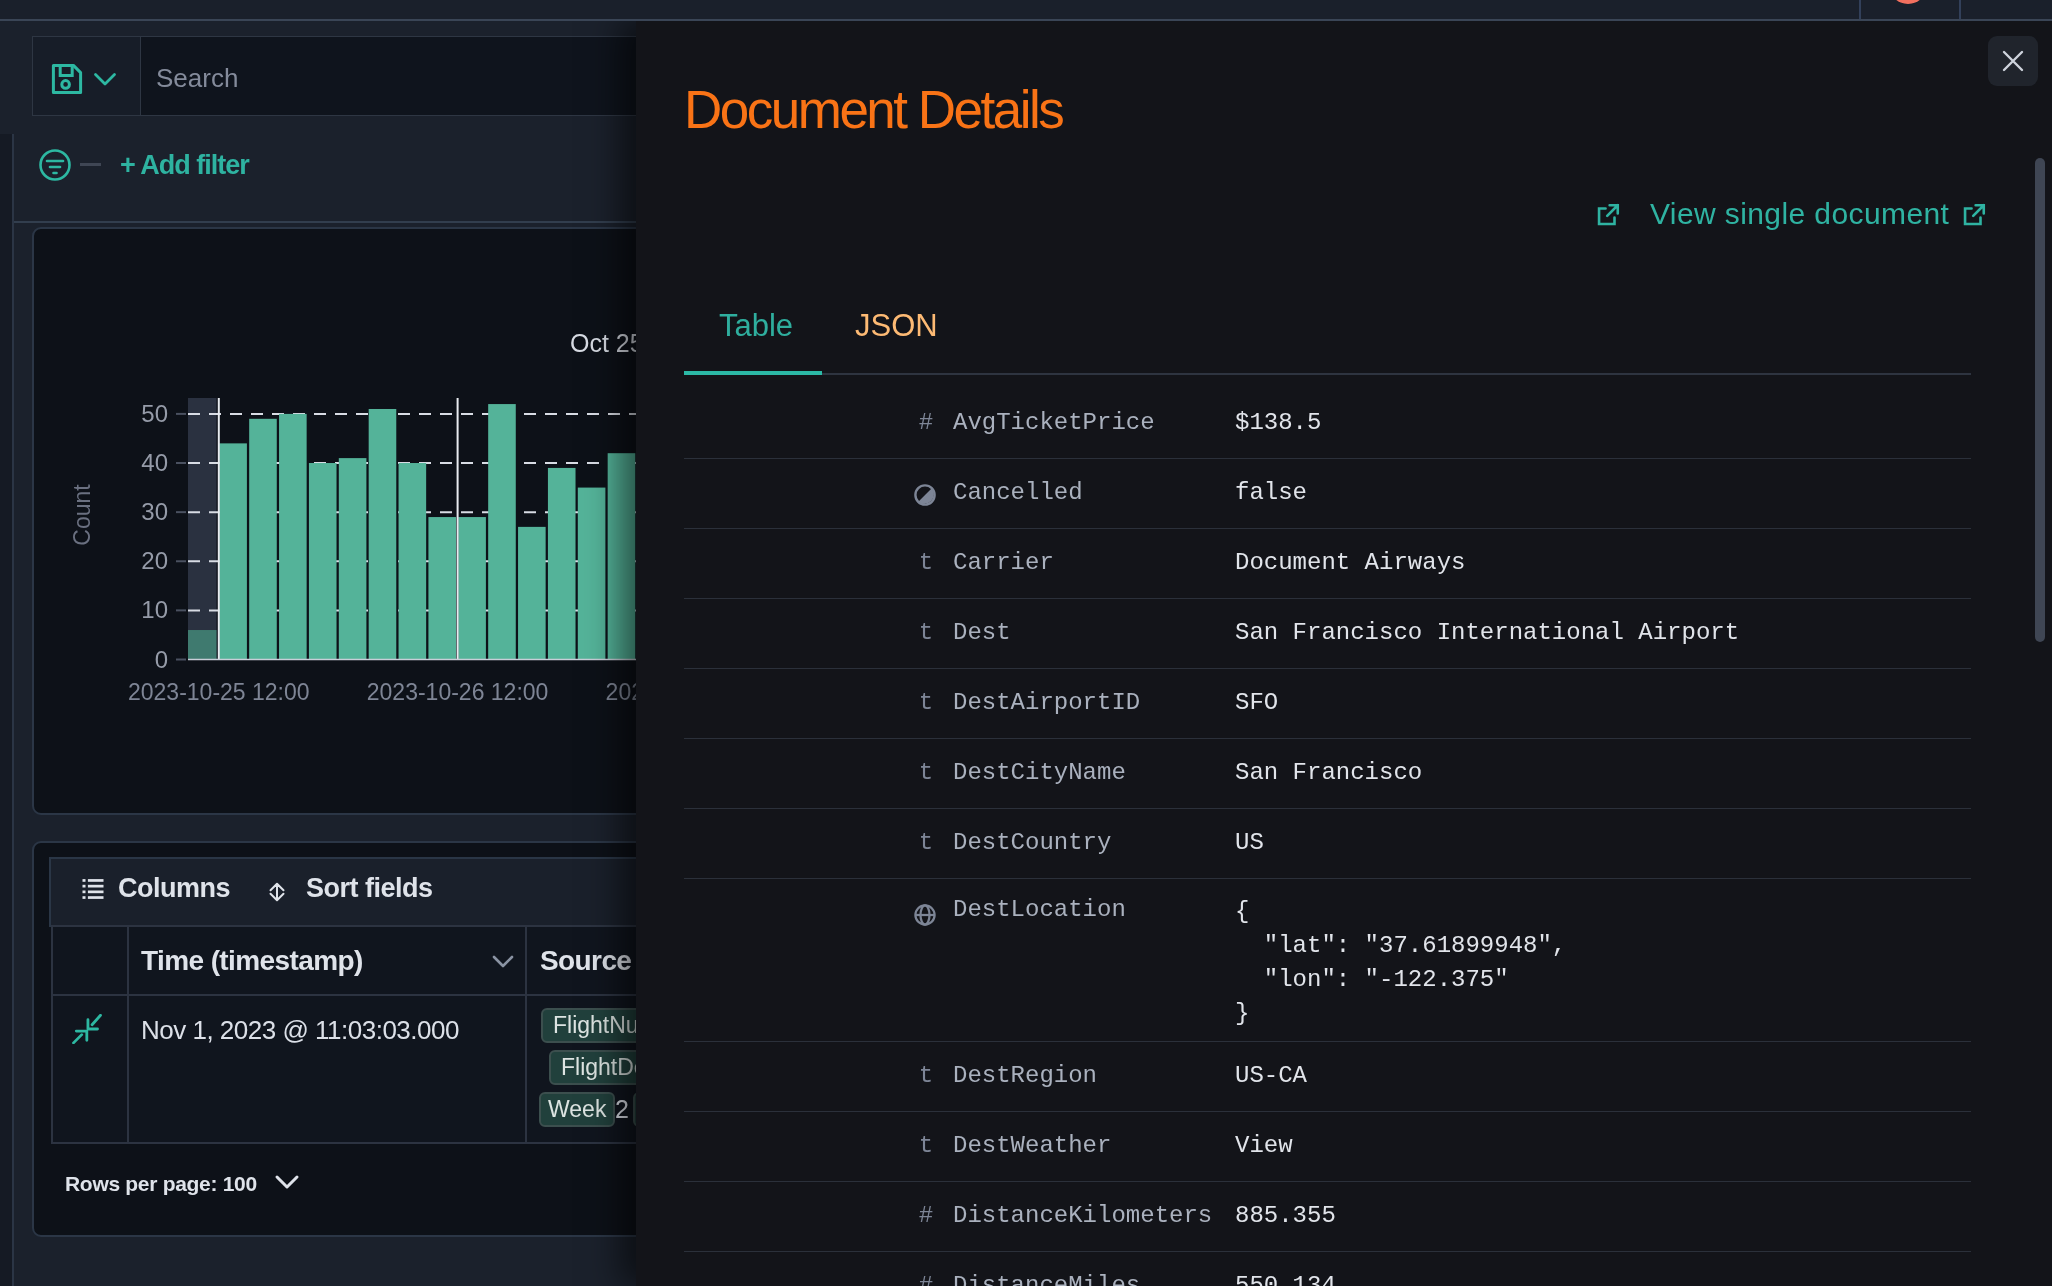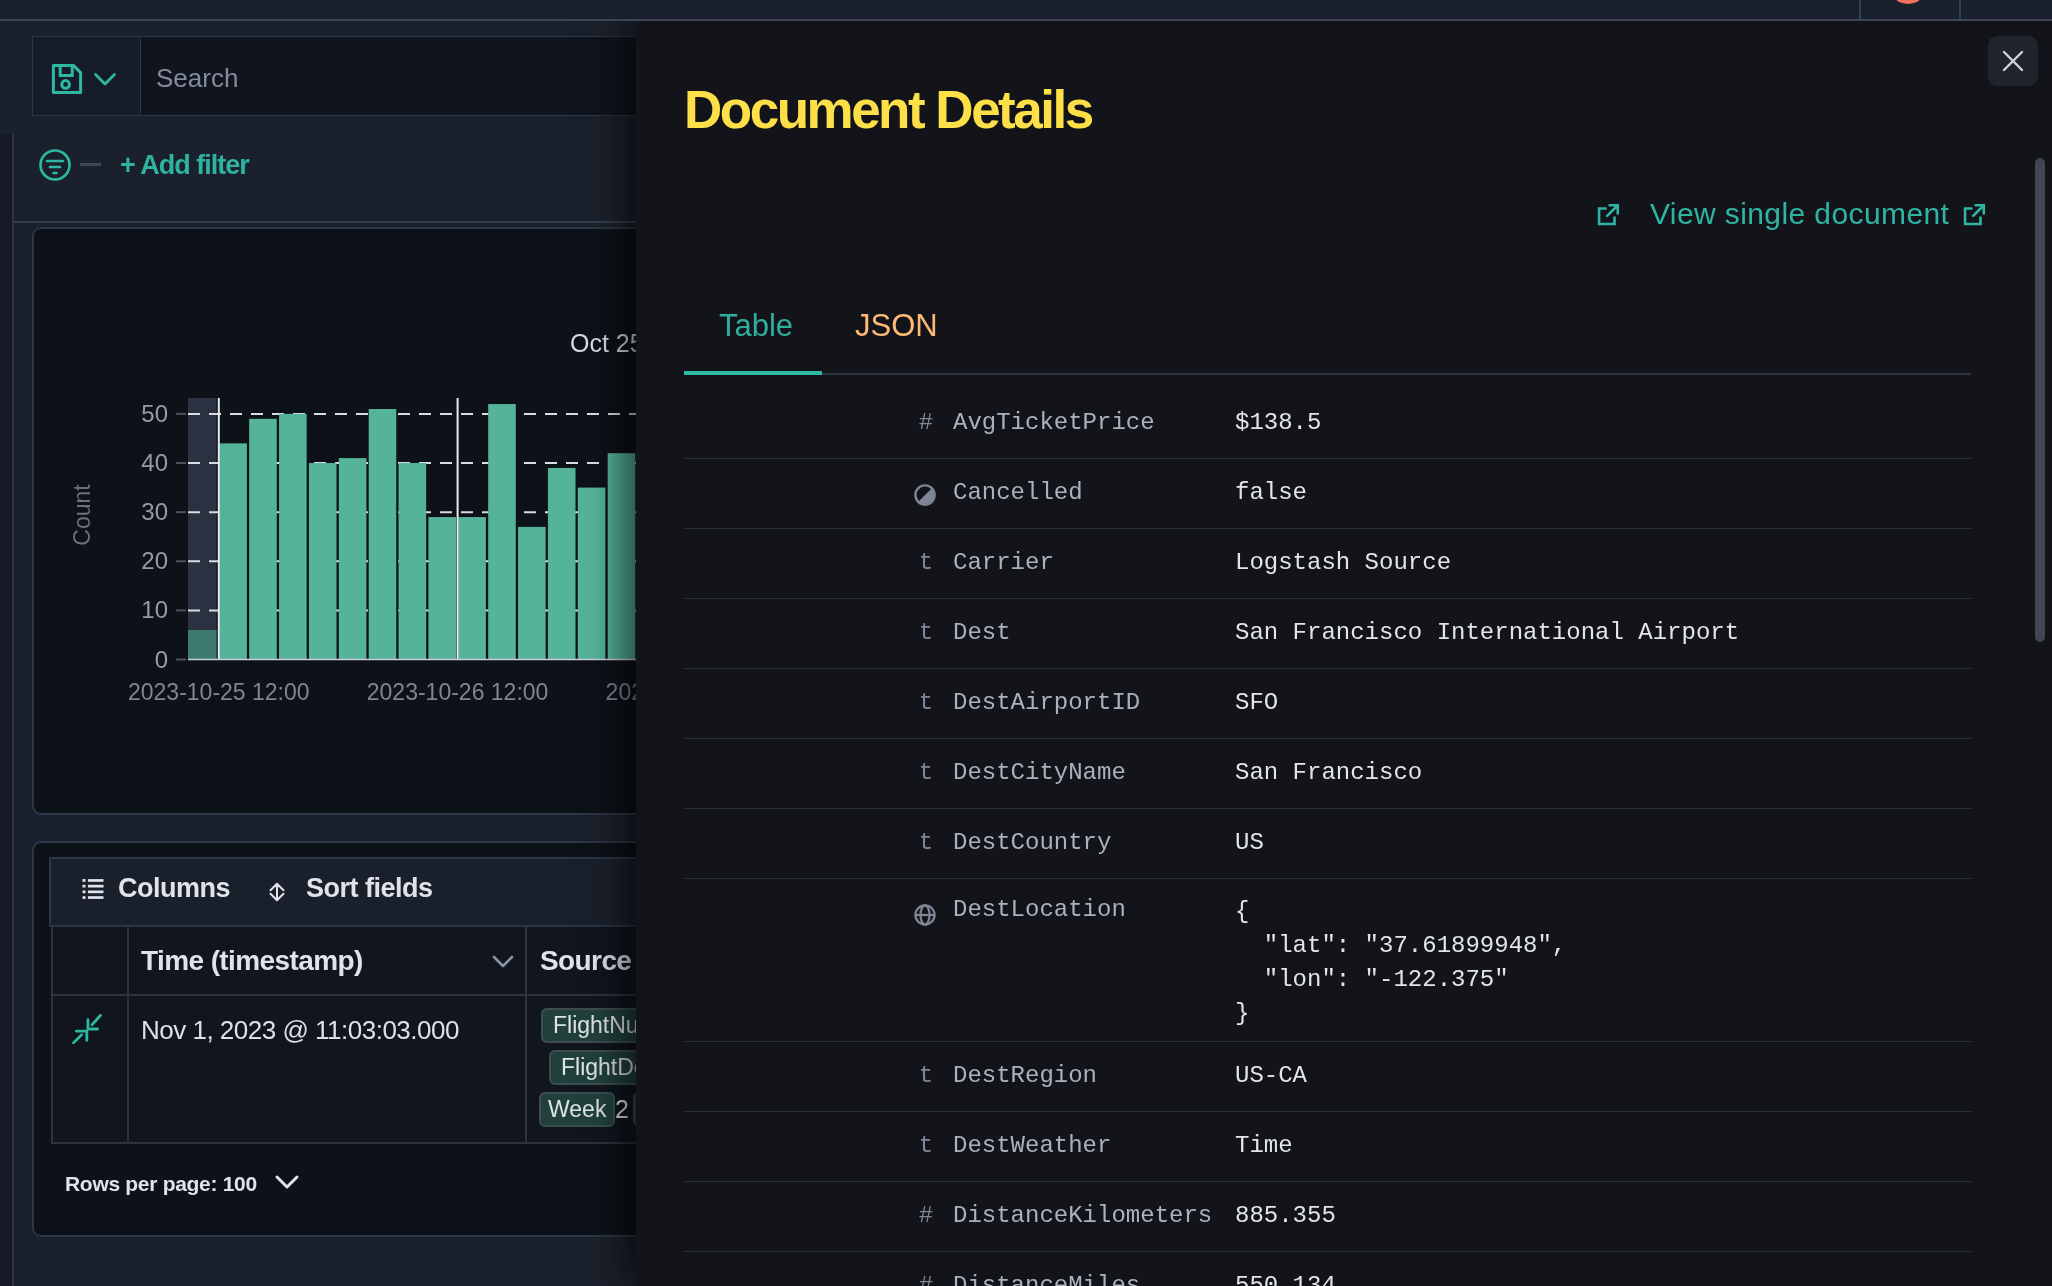--- a/index.html
+++ b/index.html
@@ -33,21 +33,21 @@
   .gline{background:#2c3341;}
   .hdr{font-size:28px;font-weight:700;color:#dfe3ea;white-space:nowrap;letter-spacing:-0.6px;}
   .cell{font-size:26px;color:#dce0e8;white-space:nowrap;letter-spacing:-0.5px;}
   .badge{display:inline-block;background:#21403c;border:2px solid #3c4f4e;border-radius:6px;
          color:#dde4e2;font-size:23px;line-height:31px;padding:0 10px;}
   #rowsper{left:65px;top:1172px;font-size:21px;font-weight:700;color:#dfe3ea;letter-spacing:-0.3px;}
   
   #flyout{left:636px;top:19px;width:1416px;height:1267px;background:#131419;
           box-shadow:-16px 0 32px rgba(0,0,0,0.55);}
   #closebtn{left:1352px;top:17px;width:50px;height:50px;border-radius:9px;background:#20242c;}
-  #doctitle{left:48px;top:60px;font-size:53px;font-weight:700;color:#fde047;letter-spacing:-2.5px;}
+  #doctitle{left:48px;top:60px;font-size:53px;font-weight:400;color:#f97316;letter-spacing:-2.5px;}
   .link{font-size:30px;font-weight:500;color:#2fb3a2;white-space:nowrap;letter-spacing:0.4px;}
   #tabtable{left:83px;top:289px;font-size:31px;color:#2fae9e;}
   #tabjson{left:219px;top:289px;font-size:31px;color:#fdba74;}
   #tabline{left:48px;top:352px;width:138px;height:4px;background:#2cb9a6;}
   #tabdiv{left:48px;top:354px;width:1287px;height:2px;background:#2e3440;}
   .fdiv{position:absolute;left:48px;width:1287px;height:1px;background:#2b303a;}
   .ficon{position:absolute;left:277px;width:26px;text-align:center;
          font-family:"Liberation Mono",monospace;font-size:24px;color:#7d8596;}
   .fname{position:absolute;left:317px;font-family:"Liberation Mono",monospace;
          font-size:24px;color:#aab1be;white-space:pre;}
@@ -211,21 +211,21 @@
         <div class="fdiv" style="top:439px"></div>
         <svg class="abs" style="left:277px;top:464px" width="24" height="24" viewBox="0 0 16 16">
           <circle cx="8" cy="8" r="6.4" fill="none" stroke="#7d8596" stroke-width="1.6"></circle>
           <path d="M3.5 12.5 A6.4 6.4 0 0 0 12.5 3.5 Z" fill="#7d8596"></path>
         </svg>
         <div class="fname" style="top:460px">Cancelled</div>
         <div class="fval" style="top:460px">false</div>
         <div class="fdiv" style="top:509px"></div>
         <div class="ficon" style="top:530px">t</div>
         <div class="fname" style="top:530px">Carrier</div>
-        <div class="fval" style="top:530px">Logstash Source</div>
+        <div class="fval" style="top:530px">Document Airways</div>
         <div class="fdiv" style="top:579px"></div>
         <div class="ficon" style="top:600px">t</div>
         <div class="fname" style="top:600px">Dest</div>
         <div class="fval" style="top:600px">San Francisco International Airport</div>
         <div class="fdiv" style="top:649px"></div>
         <div class="ficon" style="top:670px">t</div>
         <div class="fname" style="top:670px">DestAirportID</div>
         <div class="fval" style="top:670px">SFO</div>
         <div class="fdiv" style="top:719px"></div>
         <div class="ficon" style="top:740px">t</div>
@@ -246,21 +246,21 @@
         <div class="fval" style="top:913px">  "lat": "37.61899948",</div>
         <div class="fval" style="top:947px">  "lon": "-122.375"</div>
         <div class="fval" style="top:981px">}</div>
         <div class="fdiv" style="top:1022px"></div>
         <div class="ficon" style="top:1043px">t</div>
         <div class="fname" style="top:1043px">DestRegion</div>
         <div class="fval" style="top:1043px">US-CA</div>
         <div class="fdiv" style="top:1092px"></div>
         <div class="ficon" style="top:1113px">t</div>
         <div class="fname" style="top:1113px">DestWeather</div>
-        <div class="fval" style="top:1113px">Time</div>
+        <div class="fval" style="top:1113px">View</div>
         <div class="fdiv" style="top:1162px"></div>
         <div class="ficon" style="top:1183px">#</div>
         <div class="fname" style="top:1183px">DistanceKilometers</div>
         <div class="fval" style="top:1183px">885.355</div>
         <div class="fdiv" style="top:1232px"></div>
         <div class="ficon" style="top:1253px">#</div>
         <div class="fname" style="top:1253px">DistanceMiles</div>
         <div class="fval" style="top:1253px">550.134</div>
       </div>
     <div class="abs" id="scrollbar"></div>

